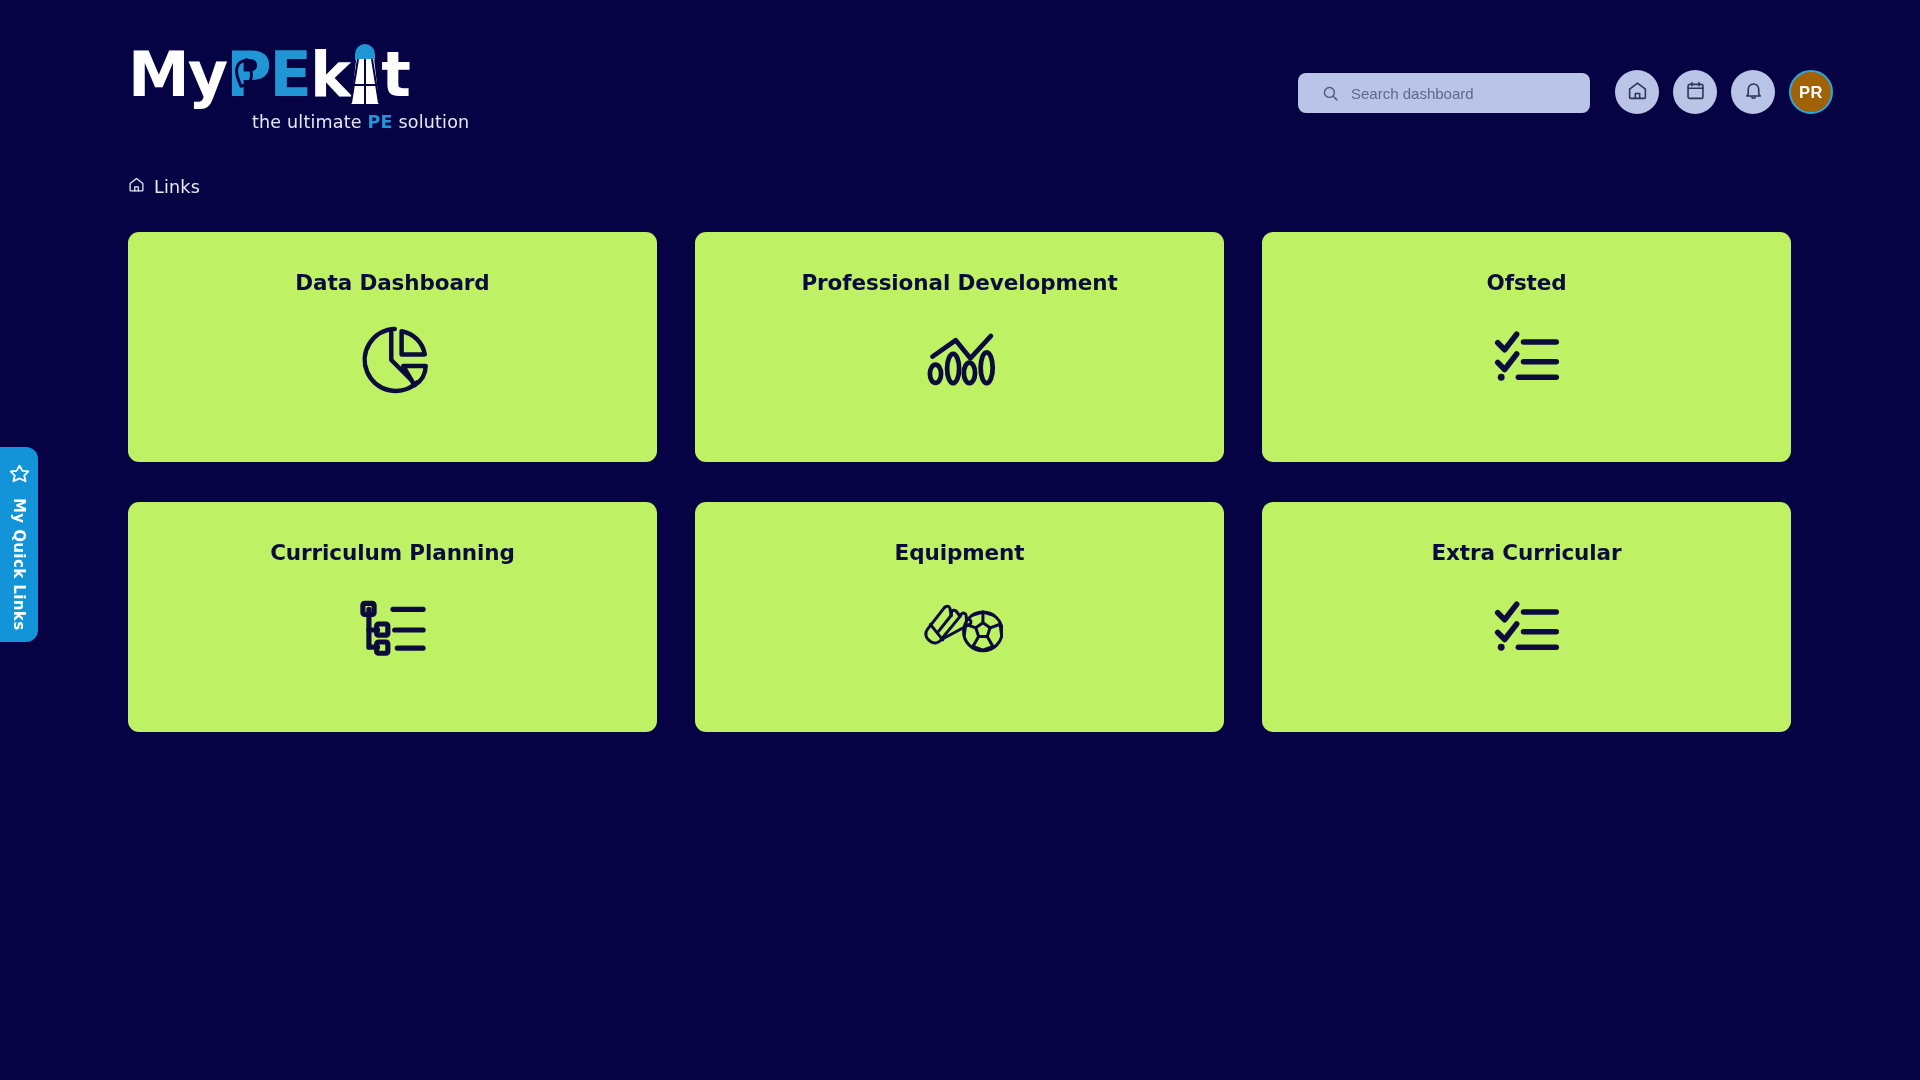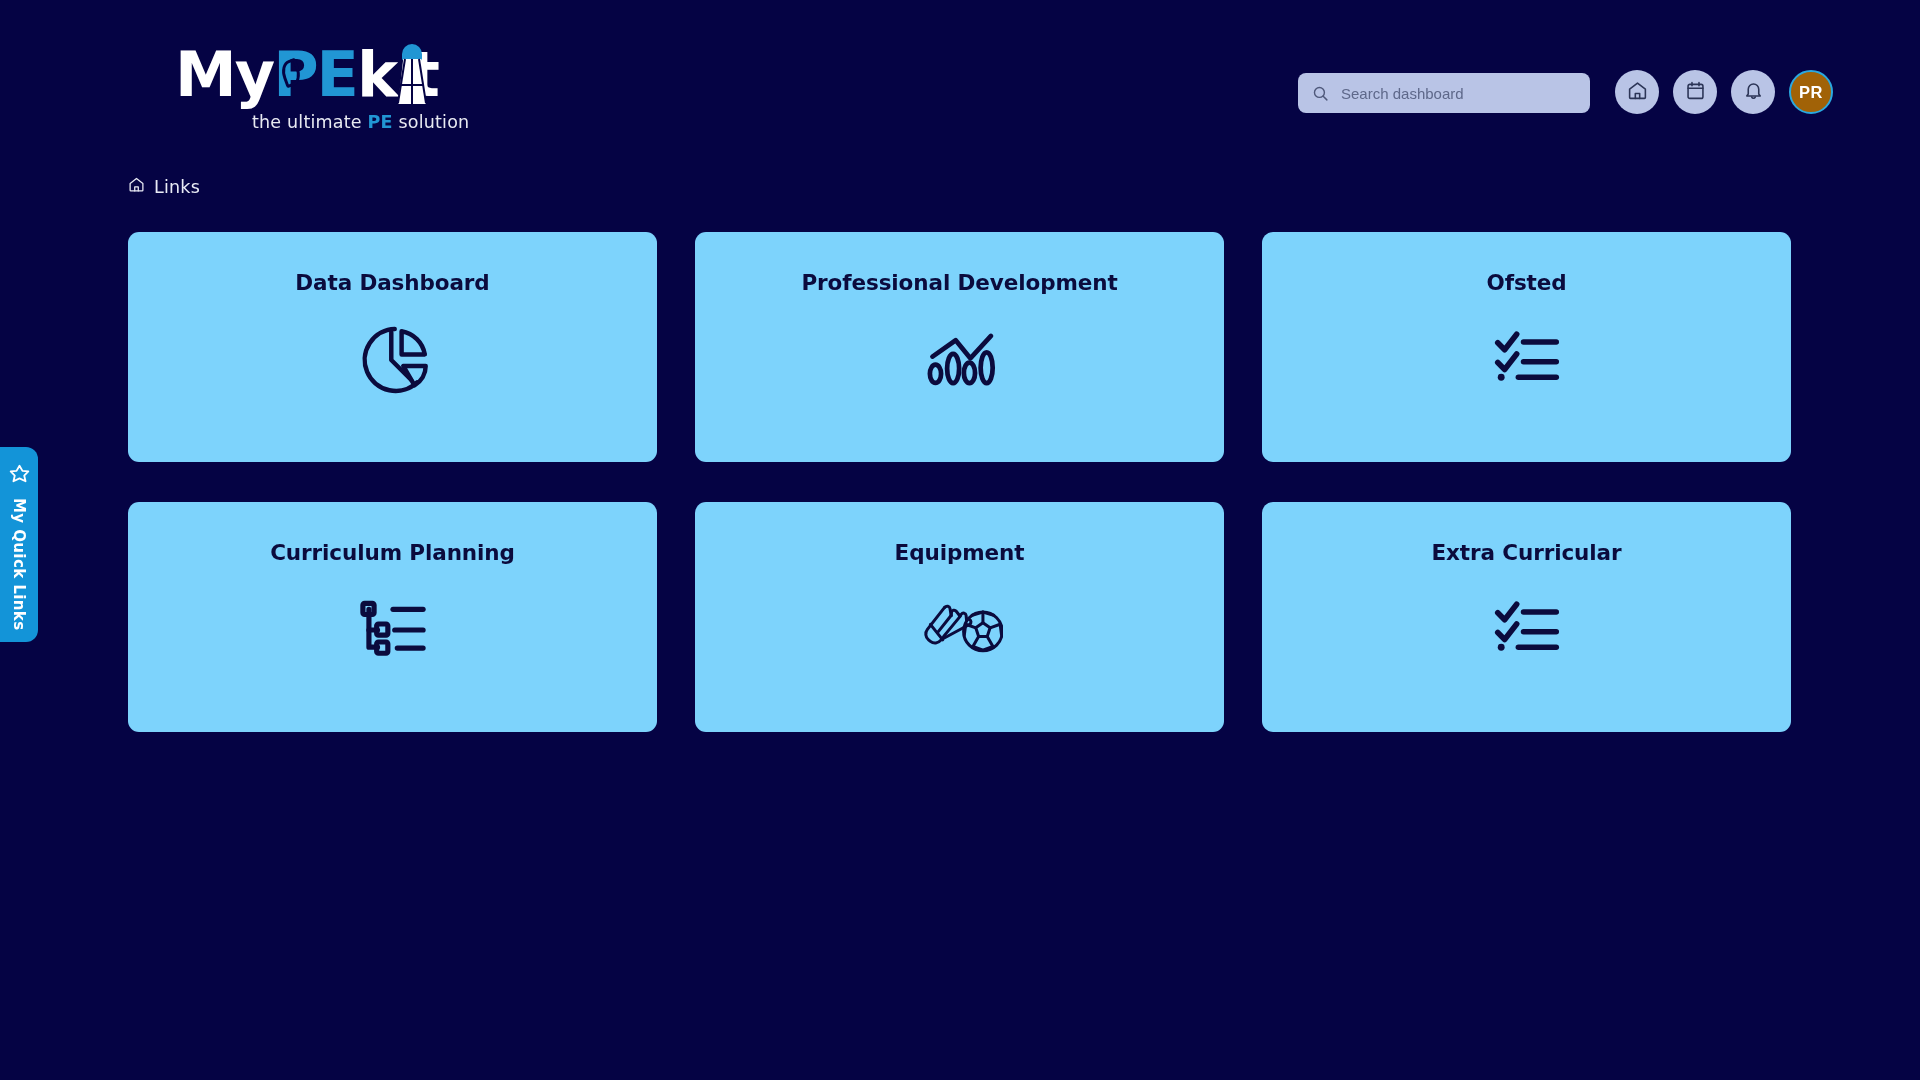--- a/index.html
+++ b/index.html
@@ -35,21 +35,21 @@
   .logo-wordmark {
     font-family: "DejaVu Sans", sans-serif;
     font-size: 62px;
     font-weight: 700;
     letter-spacing: -2px;
     line-height: 1;
     display: flex;
     align-items: flex-end;
     height: 64px;
   }
-  .logo-my   { color: #ffffff; margin-left: 47px; }
+  .logo-my   { color: #ffffff; }
   .logo-pe   { color: #2196d4; position: relative; }
   .logo-k    { color: #ffffff; }
   .logo-t    { color: #ffffff; }
 
   
   .logo-leaf {
     position: absolute;
     left: 9px; top: 16px;
     width: 18px; height: 26px;
     border: 3px solid #050344;
@@ -112,21 +112,21 @@
   .search-wrap {
     position: absolute;
     right: 330px;
     top: 73px;
     width: 292px;
     height: 40px;
     background: #b9c4e6;
     border-radius: 8px;
     display: flex;
     align-items: center;
-    padding: 0 14px;
+    padding: 0 24px;
   }
   .search-icon { width: 17px; height: 17px; flex: 0 0 17px; margin-right: 12px; opacity: .75; }
   .search-input {
     border: none;
     outline: none;
     background: transparent;
     font-family: "Liberation Sans", sans-serif;
     font-size: 15px;
     color: #1b2340;
     width: 100%;
@@ -217,21 +217,21 @@
     position: absolute;
     left: 128px;
     top: 232px;
     width: 1666px;
     display: grid;
     grid-template-columns: repeat(3, 529px);
     gap: 40px 38px;
   }
   .card {
     height: 230px;
-    background: #7dd3fc;
+    background: #bef264;
     border-radius: 11px;
     position: relative;
     cursor: pointer;
     display: flex;
     flex-direction: column;
     align-items: center;
   }
   .card-title {
     margin-top: 38px;
     color: #0b0b3d;

